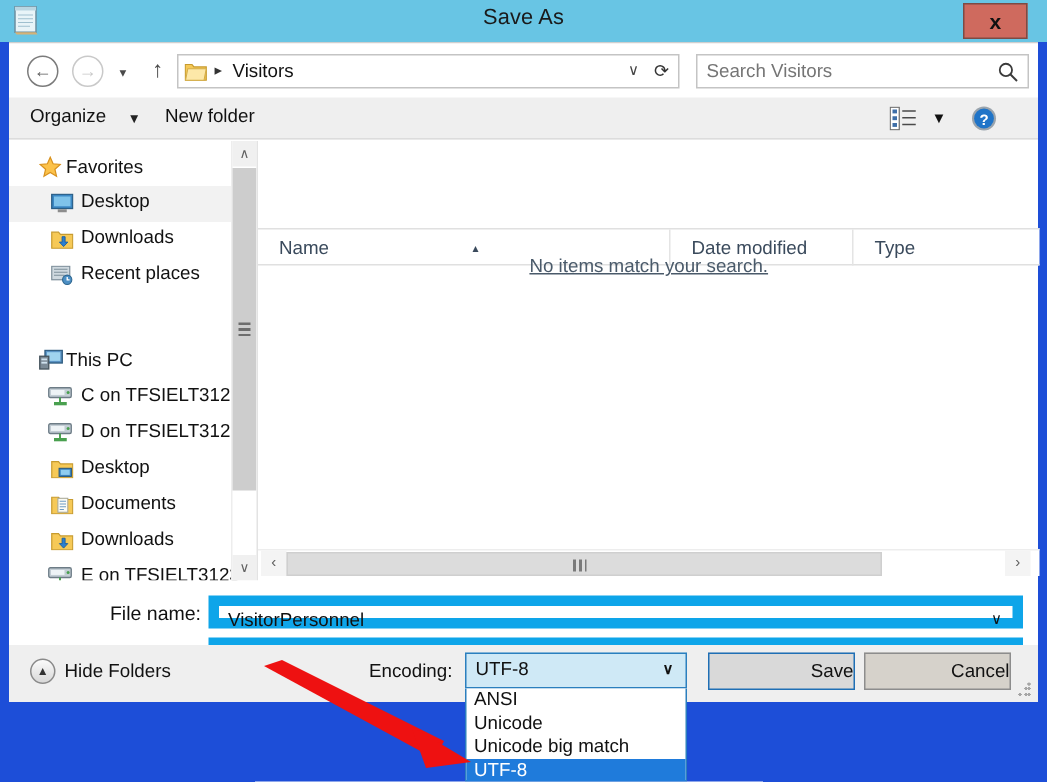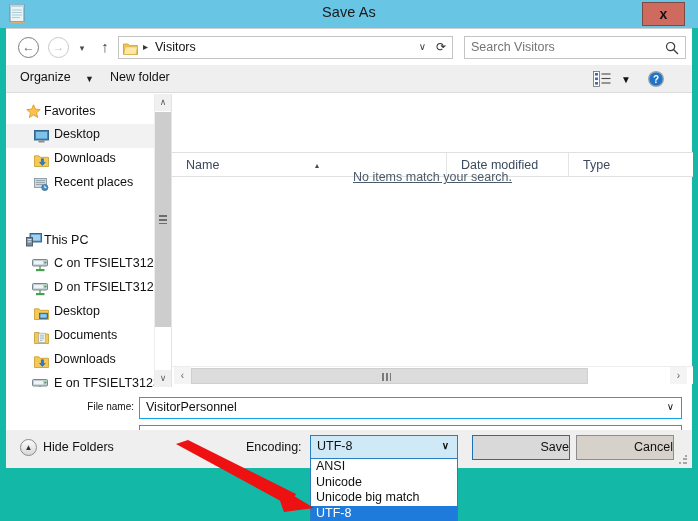--- a/index.html
+++ b/index.html
@@ -8,21 +8,21 @@
     font-family: "Liberation Sans", sans-serif;
     background: #ffffff;
     overflow: hidden;
   }
 
   
   #window {
     position: absolute;
     left: 0; top: 0;
     width: 698px; height: 521px;
-    background: #14b8a6;
+    background: #1d4ed8;
     overflow: hidden;
   }
 
   
   #titlebar {
     position: absolute; left: 0; top: 0;
     width: 698px; height: 28px;
     background: #68c5e4;
   }
   #notepad-icon {
@@ -279,30 +279,30 @@
   }
 
   
   #formpanel {
     position: absolute; left: 0; top: 358px;
     width: 686px; height: 72px;
     background: #ffffff;
   }
   .form-label {
     position: absolute;
-    font-size: 10px; color: #111;
+    font-size: 13px; color: #111;
     text-align: right; width: 120px;
   }
   #lbl-filename { left: 8px; top: 14px; }
   #lbl-savetype { left: 8px; top: 42px; }
   .combo {
     position: absolute; left: 133px;
     width: 543px; height: 22px;
     background: #ffffff;
-    border: 1px solid #0ea5e9;
+    border: 7px solid #0ea5e9;
   }
   #cmb-filename { top: 10px; }
   #cmb-savetype { top: 38px; }
   .combo-value {
     position: absolute; left: 6px; top: 2px;
     font-size: 12.5px; color: #111;
     border: none; outline: none; background: transparent;
     font-family: "Liberation Sans", sans-serif;
     width: 500px;
   }

